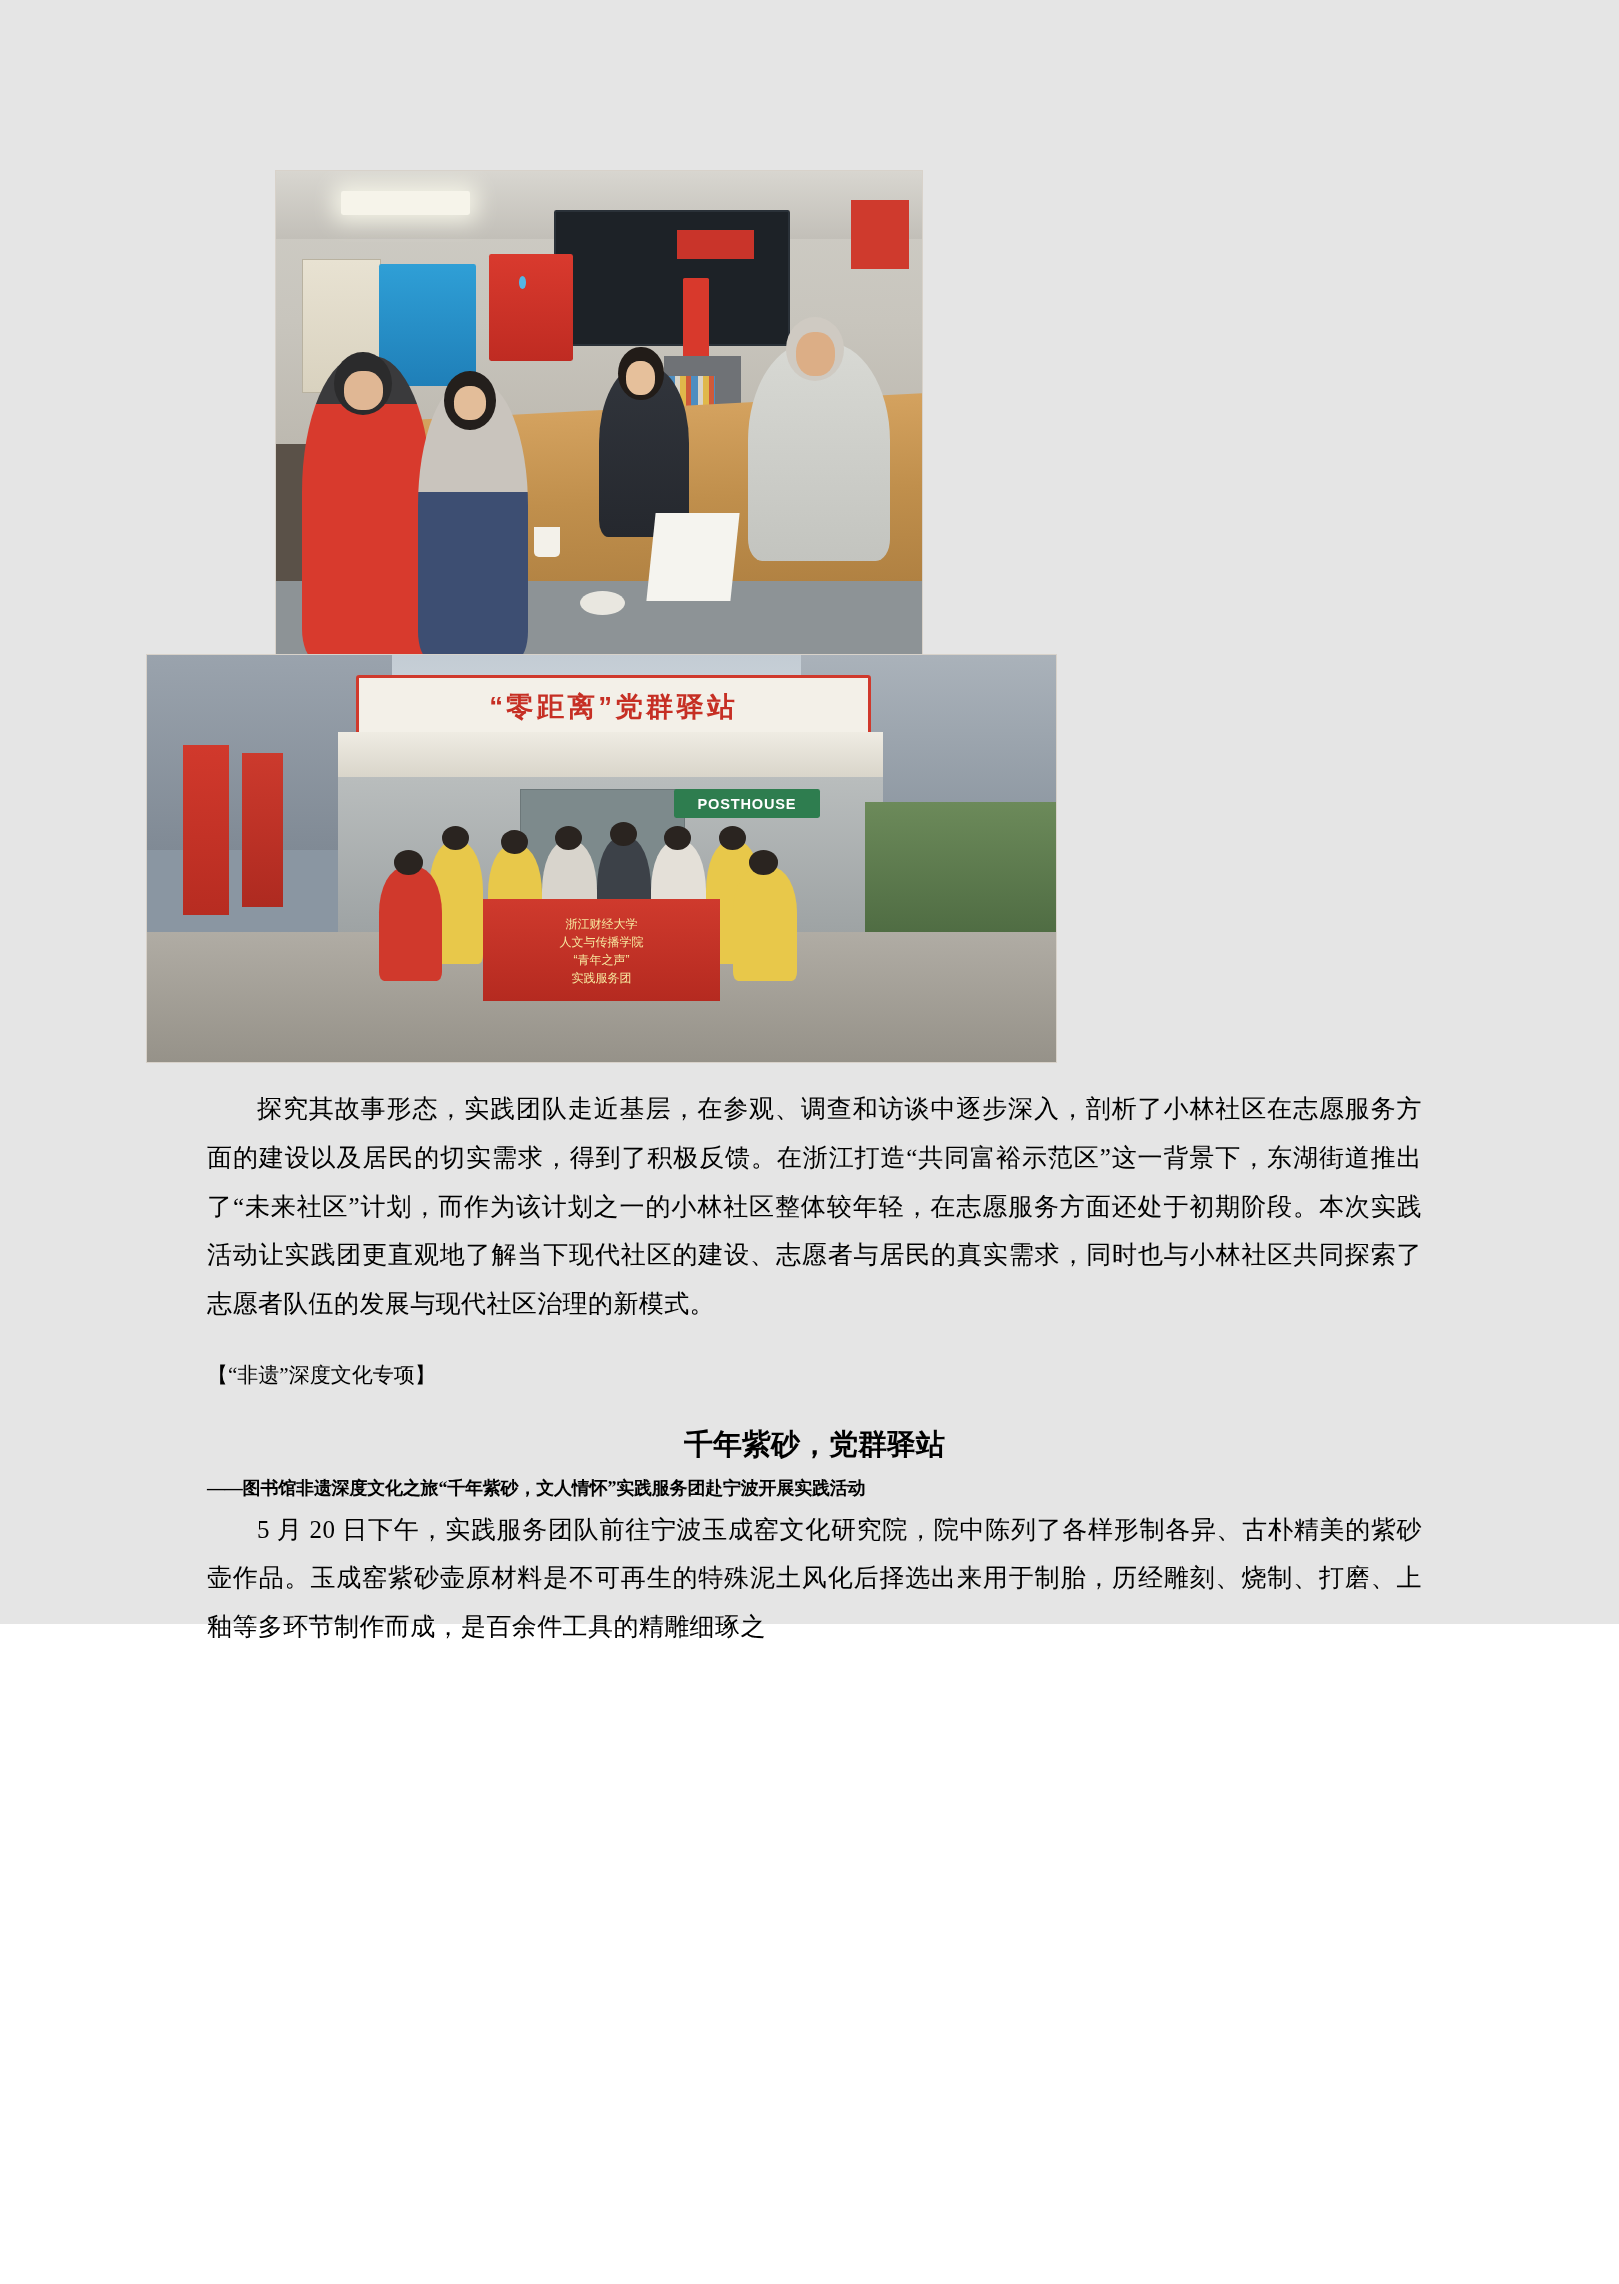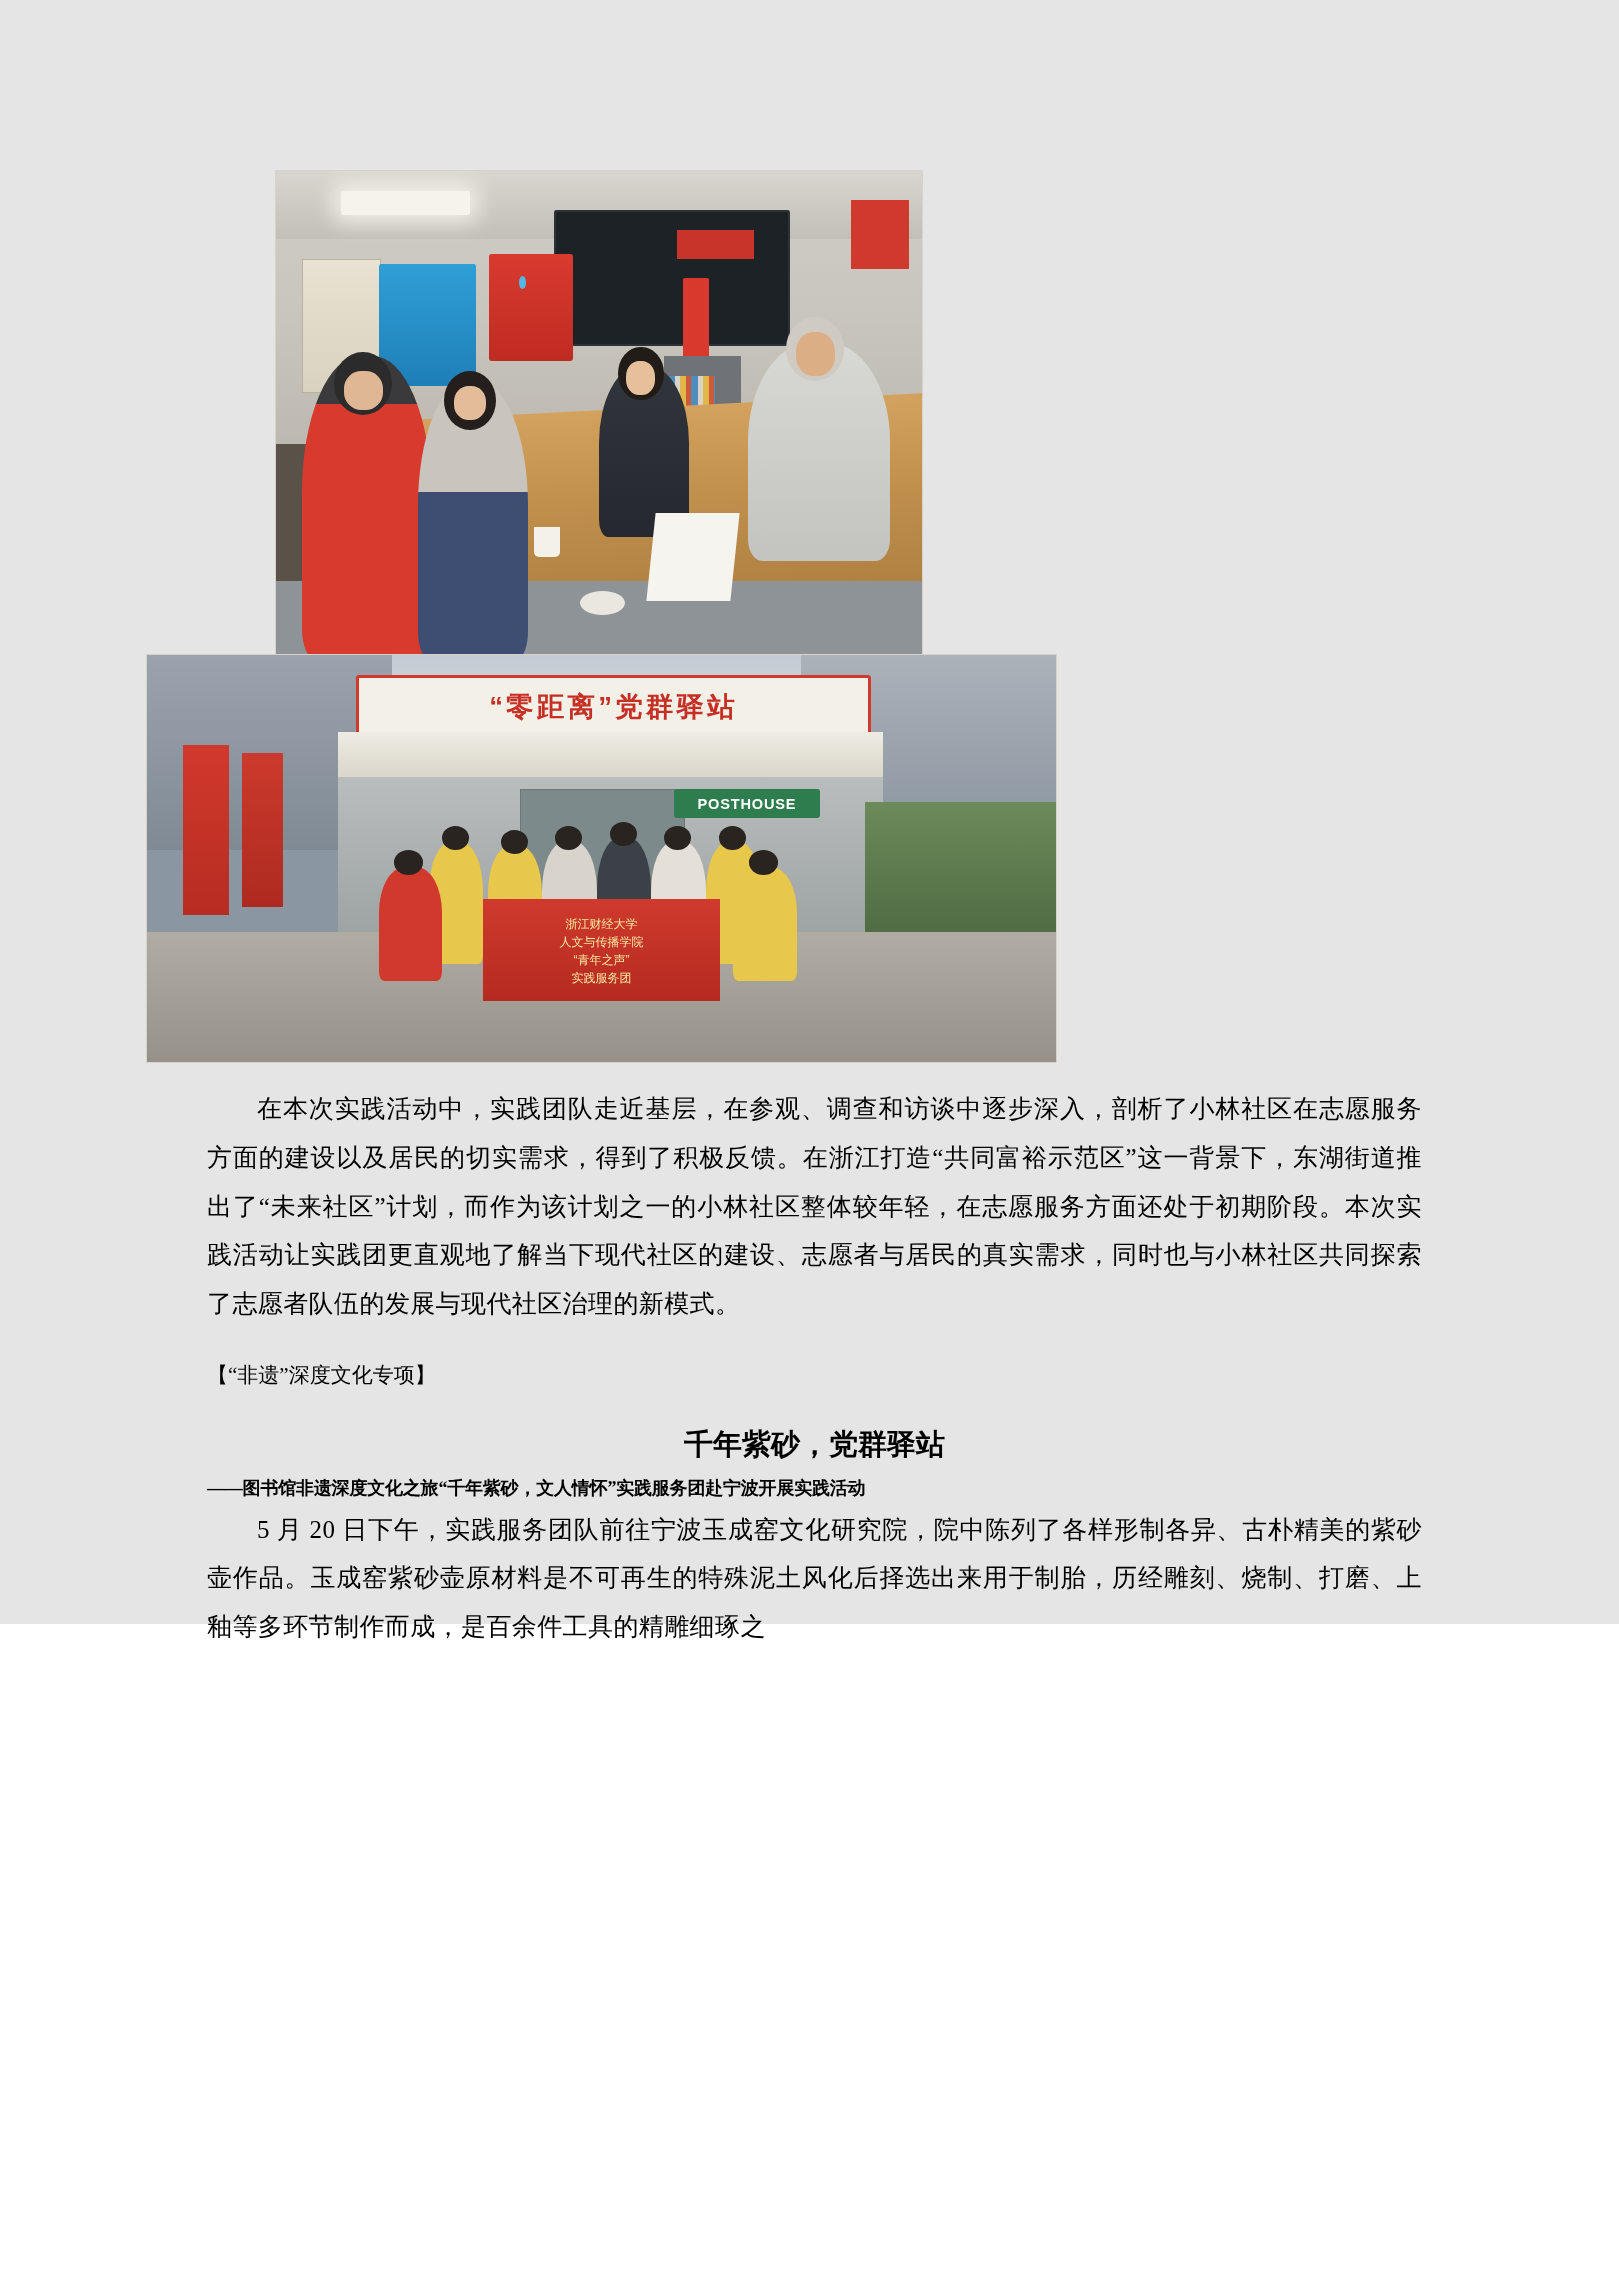--- a/index.html
+++ b/index.html
@@ -389,21 +389,21 @@
 
     <div class="p2-flag">
       <div class="p2-flagtext">浙江财经大学<br>人文与传播学院<br>“青年之声”<br>实践服务团</div>
     </div>
   </div>
 
   <div class="content">
 
     <div style="height:1085px;"></div>
 
-    <p class="para indent">在本次实践活动中，实践团队走近基层，在参观、调查和访谈中逐步深入，剖析了小林社区在志愿服务方面的建设以及居民的切实需求，得到了积极反馈。在浙江打造“共同富裕示范区”这一背景下，东湖街道推出了“未来社区”计划，而作为该计划之一的小林社区整体较年轻，在志愿服务方面还处于初期阶段。本次实践活动让实践团更直观地了解当下现代社区的建设、志愿者与居民的真实需求，同时也与小林社区共同探索了志愿者队伍的发展与现代社区治理的新模式。</p>
+    <p class="para indent">探究其故事形态，实践团队走近基层，在参观、调查和访谈中逐步深入，剖析了小林社区在志愿服务方面的建设以及居民的切实需求，得到了积极反馈。在浙江打造“共同富裕示范区”这一背景下，东湖街道推出了“未来社区”计划，而作为该计划之一的小林社区整体较年轻，在志愿服务方面还处于初期阶段。本次实践活动让实践团更直观地了解当下现代社区的建设、志愿者与居民的真实需求，同时也与小林社区共同探索了志愿者队伍的发展与现代社区治理的新模式。</p>
 
     <div style="height:27.5px;"></div>
 
     <p class="section-tag">【“非遗”深度文化专项】</p>
 
     <div style="height:21px;"></div>
 
     <h1 class="art-title">千年紫砂，党群驿站</h1>
 
     <h2 class="art-sub">——图书馆非遗深度文化之旅“千年紫砂，文人情怀”实践服务团赴宁波开展实践活动</h2>

